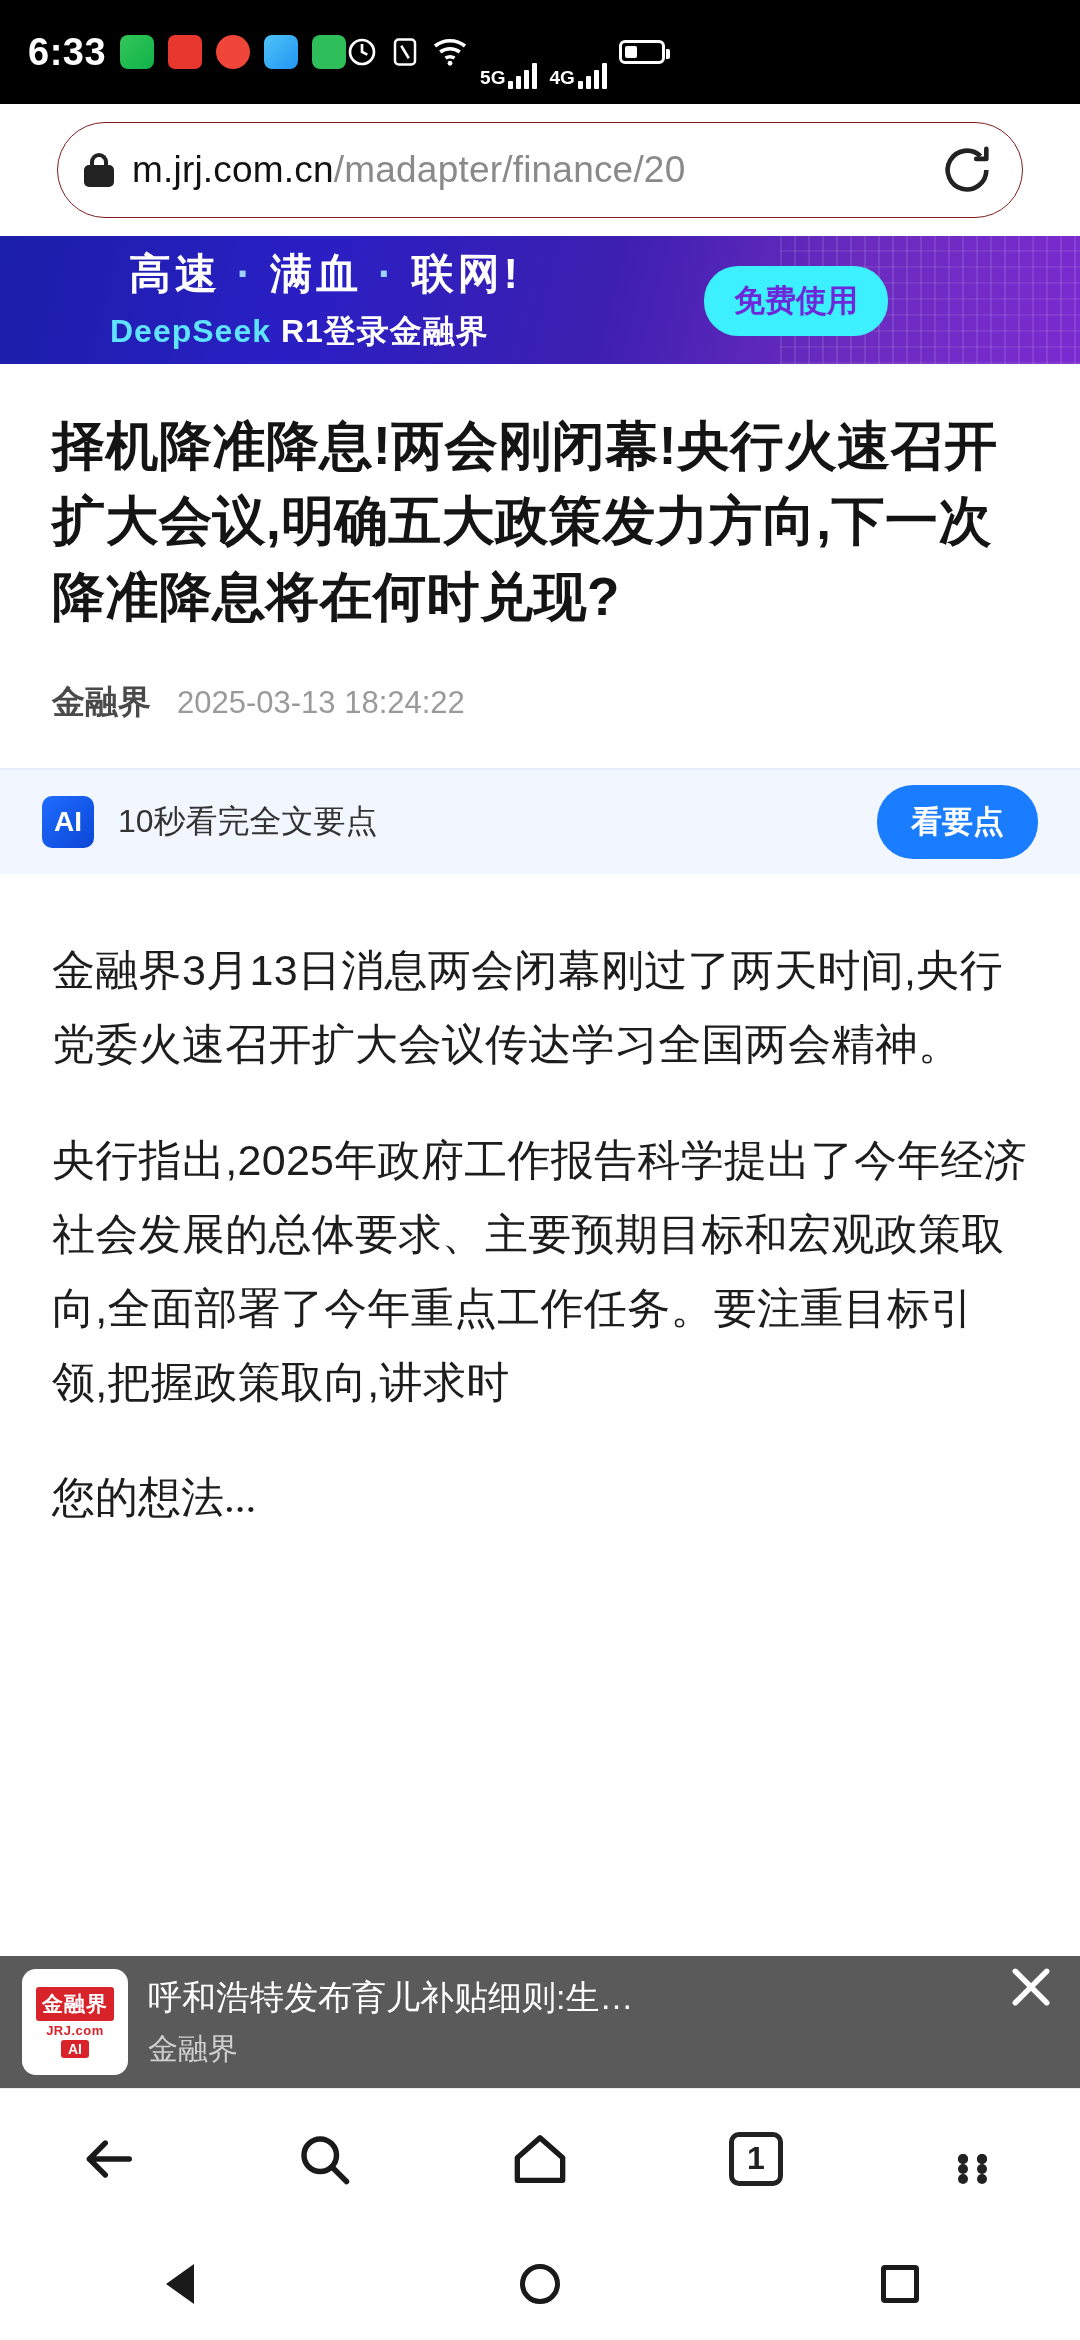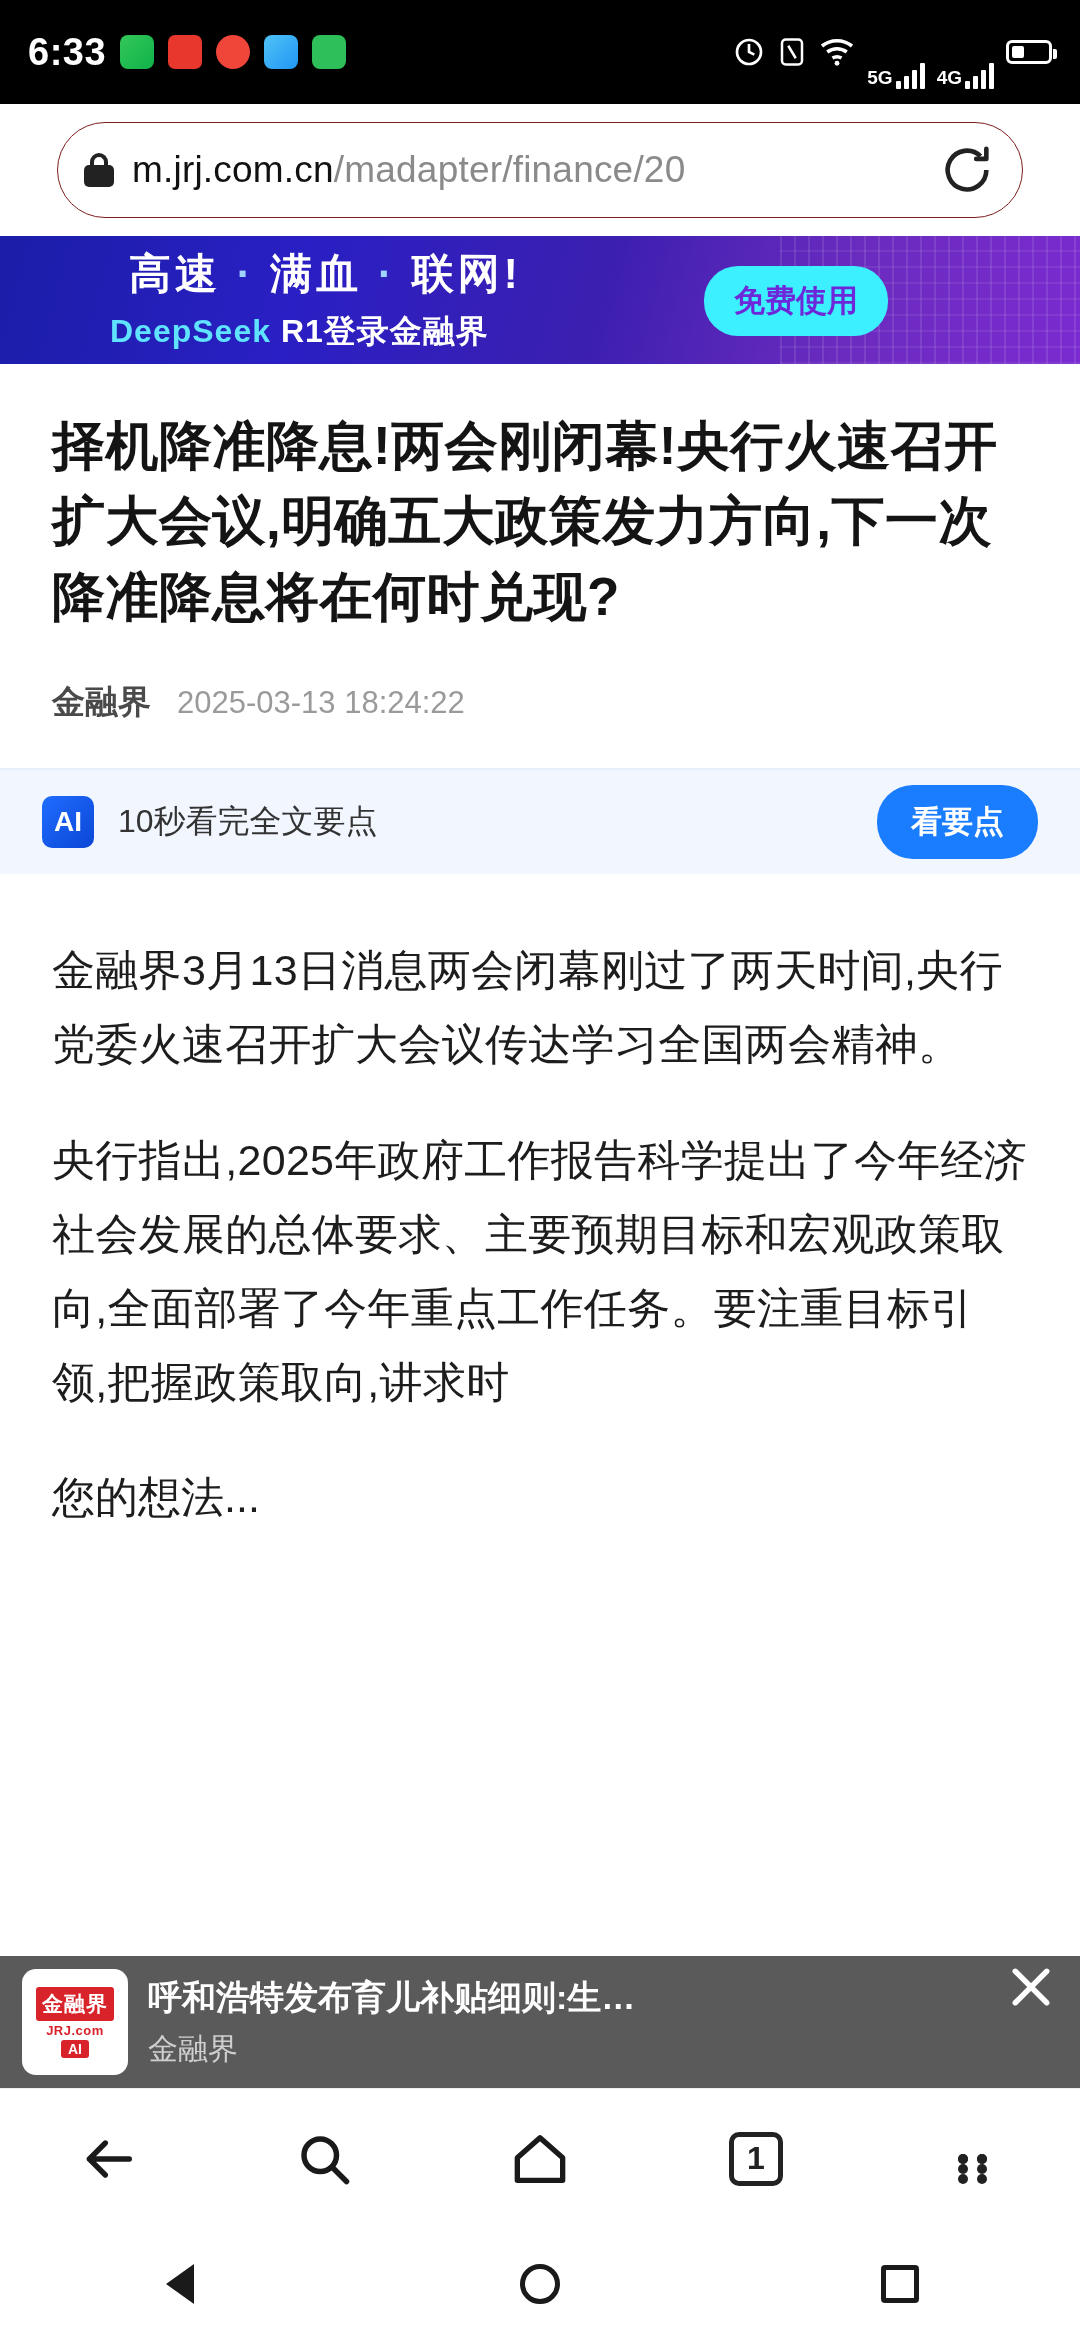--- a/index.html
+++ b/index.html
@@ -7,21 +7,21 @@
     width: 1080px; height: 2340px;
     background: #ffffff;
     font-family: "Liberation Sans", sans-serif;
     overflow: hidden;
   }
   .screen { position: relative; width: 1080px; height: 2340px; background: #fff; }
 
   
   .statusbar {
     height: 104px; background: #000; color: #fff;
-    display: flex; align-items: center; justify-content: space-between;
+    display: flex; align-items: center; 
     padding: 0 28px;
   }
   .status-left { display: flex; align-items: center; gap: 14px; }
   .status-time { font-size: 38px; font-weight: 600; letter-spacing: .5px; }
   .sicon { width: 34px; height: 34px; border-radius: 8px; display:inline-block; }
   .sicon.green { background: linear-gradient(135deg,#34c759,#0fb24a); }
   .sicon.red1 { background: #e8372c; border-radius: 7px; }
   .sicon.red2 { background: #f0463a; border-radius: 50%; }
   .sicon.blue { background: linear-gradient(135deg,#4fc3f7,#2196f3); }
   .sicon.green2 { background: #2fbf5a; }
@@ -116,30 +116,30 @@
   }
   .promo-logo {
     width: 106px; height: 106px; border-radius: 14px; background: #fff;
     display:flex; flex-direction:column; align-items:center; justify-content:center; gap:2px;
     flex: 0 0 auto;
   }
   .promo-logo .jrj { background:#d9232a; color:#fff; font-size:21px; font-weight:800; padding:3px 6px; border-radius:3px; letter-spacing:1px; }
   .promo-logo .sub { font-size: 13px; color:#d9232a; font-weight:700; letter-spacing:.5px; }
   .promo-logo .ai { background:#d9232a; color:#fff; font-size:14px; font-weight:800; padding:1px 7px; border-radius:3px; }
   .promo-mid { flex: 1; min-width: 0; }
-  .promo-title { font-size: 34px; color: #fff; font-weight: 700; white-space: nowrap; overflow: hidden; text-overflow: ellipsis; }
+  .promo-title { font-size: 34px; color: #fff; font-weight: 400; white-space: nowrap; overflow: hidden; text-overflow: ellipsis; }
   .promo-sub { font-size: 30px; color: #cfcfcf; margin-top: 8px; }
   .promo-btn {
     background: #e8323c; color: #fff; font-size: 36px; font-weight: 700;
     padding: 20px 34px; border-radius: 48px; flex: 0 0 auto;
   }
   .promo-close { position: absolute; right: 22px; top: 4px; width: 54px; height: 54px; }
 
   
-  .behind { padding: 0 52px; font-size: 43px; line-height:1.72; color:#1d1d1d; }
+  .behind { padding: 0 52px; font-size: 43px; line-height:1.72; color:#1d1d1d;font-family:Liberation Serif, serif; }
 
   
   .toolbar {
     position: absolute; left: 0; right: 0; bottom: 112px; height: 140px;
     background: #fff; display: flex; align-items: center; justify-content: space-around;
     border-top: 1px solid #ececec;
   }
   .tb-item { width: 110px; height: 110px; display:flex; align-items:center; justify-content:center; }
   .tabcount {
     width: 54px; height: 54px; border: 5px solid #222; border-radius: 10px;

